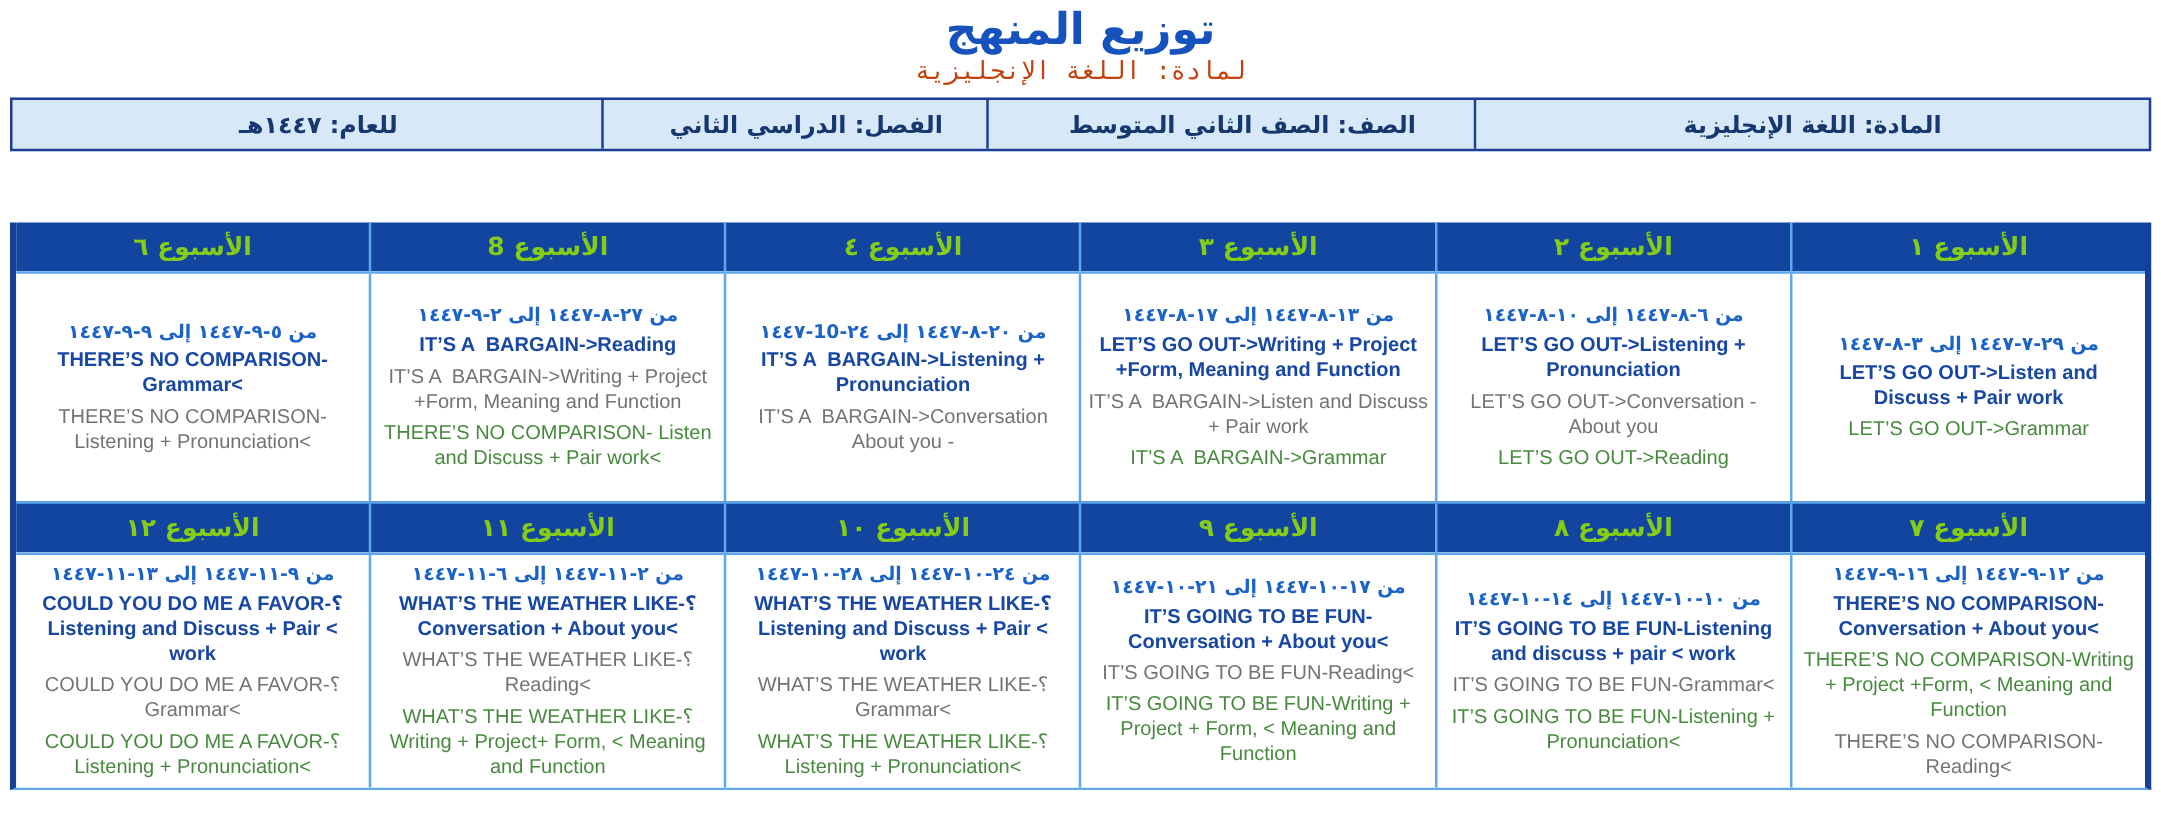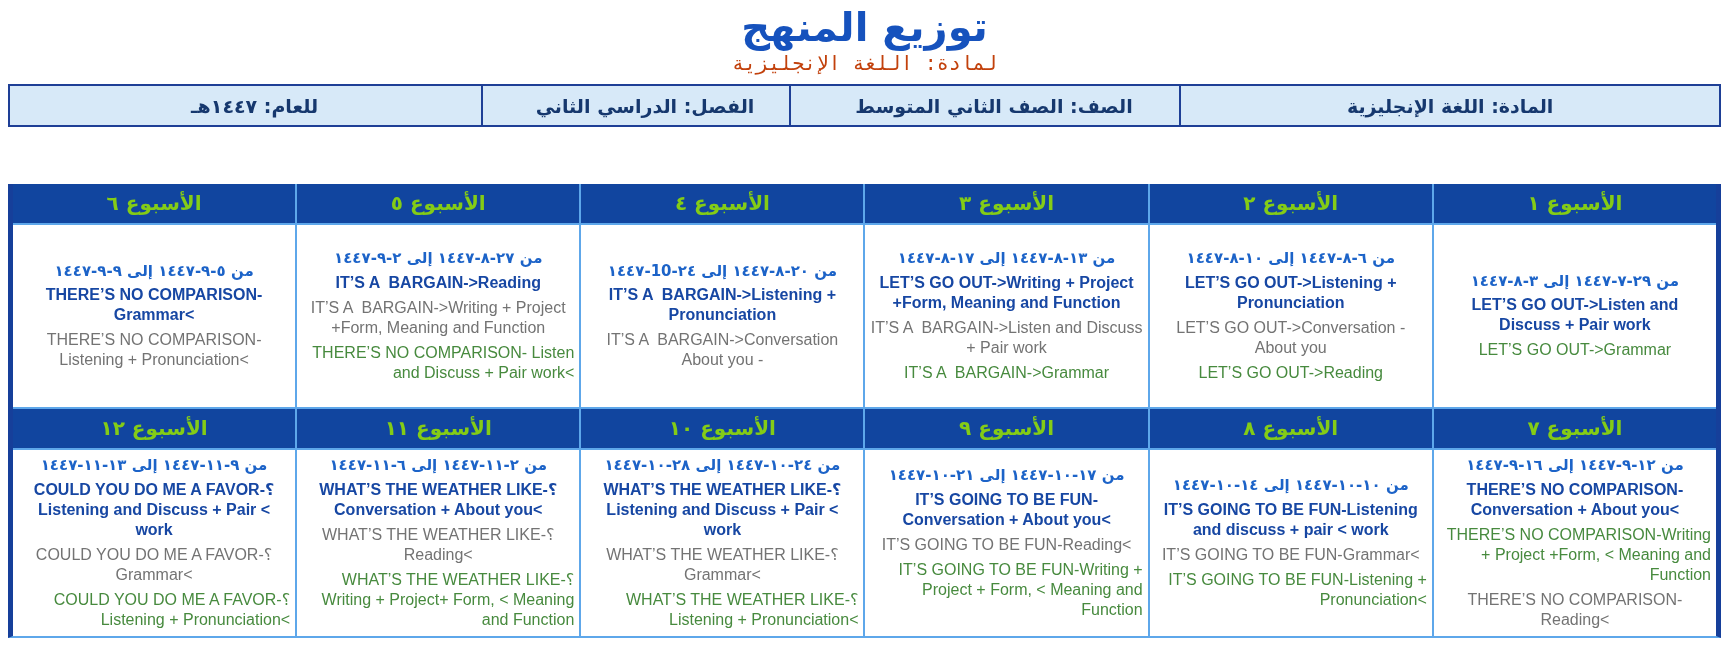--- a/index.html
+++ b/index.html
@@ -6,21 +6,21 @@
   html, body { background: #ffffff; }
   body {
     width: 1729px; height: 662px; overflow: hidden;
     font-family: "Liberation Sans", "DejaVu Sans", sans-serif;
   }
   .page { width: 100%; height: 100%; padding-top: 3px; }
 
   .title {
     text-align: center; direction: rtl;
     font-family: "DejaVu Sans", sans-serif;
-    font-size: 40px; font-weight: bold; color: #1652bd;
+    font-size: 35px; font-weight: bold; color: #1652bd;
     line-height: 1.2;
   }
   .subtitle {
     text-align: center; direction: rtl;
     font-family: Liberation Mono, monospace;
     font-size: 20px; color: #c2410c;
     margin-top: 2px; line-height: 1.2;
   }
 
   .info-bar {
@@ -74,21 +74,21 @@
     font-weight: bold; font-size: 15px; color: #1c63c8;
     line-height: 1.25;
   }
   .item {
     direction: ltr; unicode-bidi: embed;
     font-size: 16px; line-height: 1.25;
     white-space: pre-wrap;
   }
   .item.primary { color: #1747a3; font-weight: bold; }
   .item.blue    { color: #737373; }
-  .item.green   { color: #478a3e; text-align: right; }
+  .item.green   { color: #478a3e; }
 </style>
 </head>
 <body>
 
 <div class="page">
 
   <div class="title">توزيع المنهج</div>
   <div class="subtitle">لمادة: اللغة الإنجليزية</div>
 
   <div class="info-bar">
@@ -97,21 +97,21 @@
     <div class="info-cell">الفصل: الدراسي الثاني</div>
     <div class="info-cell">للعام: ١٤٤٧هـ</div>
   </div>
 
   <div class="schedule">
     <div class="header-row" id="header-row-1">
         <div class="header-cell">الأسبوع ١</div>
         <div class="header-cell">الأسبوع ٢</div>
         <div class="header-cell">الأسبوع ٣</div>
         <div class="header-cell">الأسبوع ٤</div>
-        <div class="header-cell">الأسبوع ٥</div>
+        <div class="header-cell">الأسبوع 8</div>
         <div class="header-cell">الأسبوع ٦</div>
       </div>
     <div class="content-row" id="content-row-1">
         <div class="week-cell">
           <div class="date" dir="rtl">من ٢٩-٧-١٤٤٧ إلى ٣-٨-١٤٤٧</div>
           <div class="item primary">LET’S GO OUT-&gt;Listen and Discuss + Pair work</div>
           <div class="item green">LET’S GO OUT-&gt;Grammar</div>
         </div>
         <div class="week-cell">
           <div class="date" dir="rtl">من ٦-٨-١٤٤٧ إلى ١٠-٨-١٤٤٧</div>

